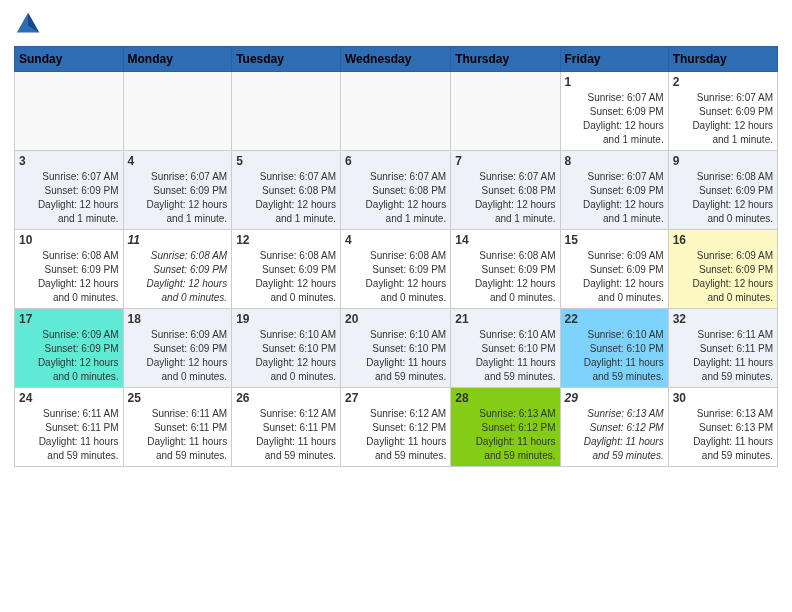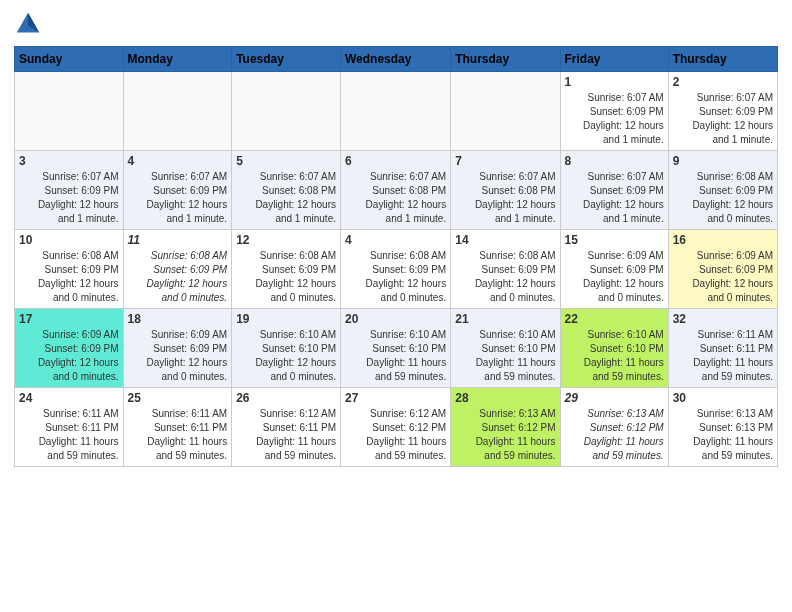--- a/index.html
+++ b/index.html
@@ -284,21 +284,21 @@
 Daylight: 11 hours
 and 59 minutes.</div>
           </td>
           <td style="background: rgb(238, 242, 248);">
             <span class="day-num">21</span>
             <div class="day-info" style="white-space: pre-line;">Sunrise: 6:10 AM
 Sunset: 6:10 PM
 Daylight: 11 hours
 and 59 minutes.</div>
           </td>
-          <td style="background: #bef264;">
+          <td style="background: #7dd3fc;">
             <span class="day-num">22</span>
             <div class="day-info" style="white-space: pre-line;">Sunrise: 6:10 AM
 Sunset: 6:10 PM
 Daylight: 11 hours
 and 59 minutes.</div>
           </td>
           <td style="background: rgb(238, 242, 248);">
             <span class="day-num">32</span>
             <div class="day-info" style="white-space: pre-line;">Sunrise: 6:11 AM
 Sunset: 6:11 PM
@@ -328,21 +328,21 @@
 Daylight: 11 hours
 and 59 minutes.</div>
           </td>
           <td style="background: rgb(255, 255, 255);">
             <span class="day-num">27</span>
             <div class="day-info" style="white-space: pre-line;">Sunrise: 6:12 AM
 Sunset: 6:12 PM
 Daylight: 11 hours
 and 59 minutes.</div>
           </td>
-          <td style="background: #bef264; margin-top: 44px;">
+          <td style="background: #84cc16; margin-top: 44px;">
             <span class="day-num">28</span>
             <div class="day-info" style="white-space: pre-line;">Sunrise: 6:13 AM
 Sunset: 6:12 PM
 Daylight: 11 hours
 and 59 minutes.</div>
           </td>
           <td style="background: rgb(255, 255, 255); font-style: italic;">
             <span class="day-num">29</span>
             <div class="day-info" style="white-space: pre-line;">Sunrise: 6:13 AM
 Sunset: 6:12 PM

